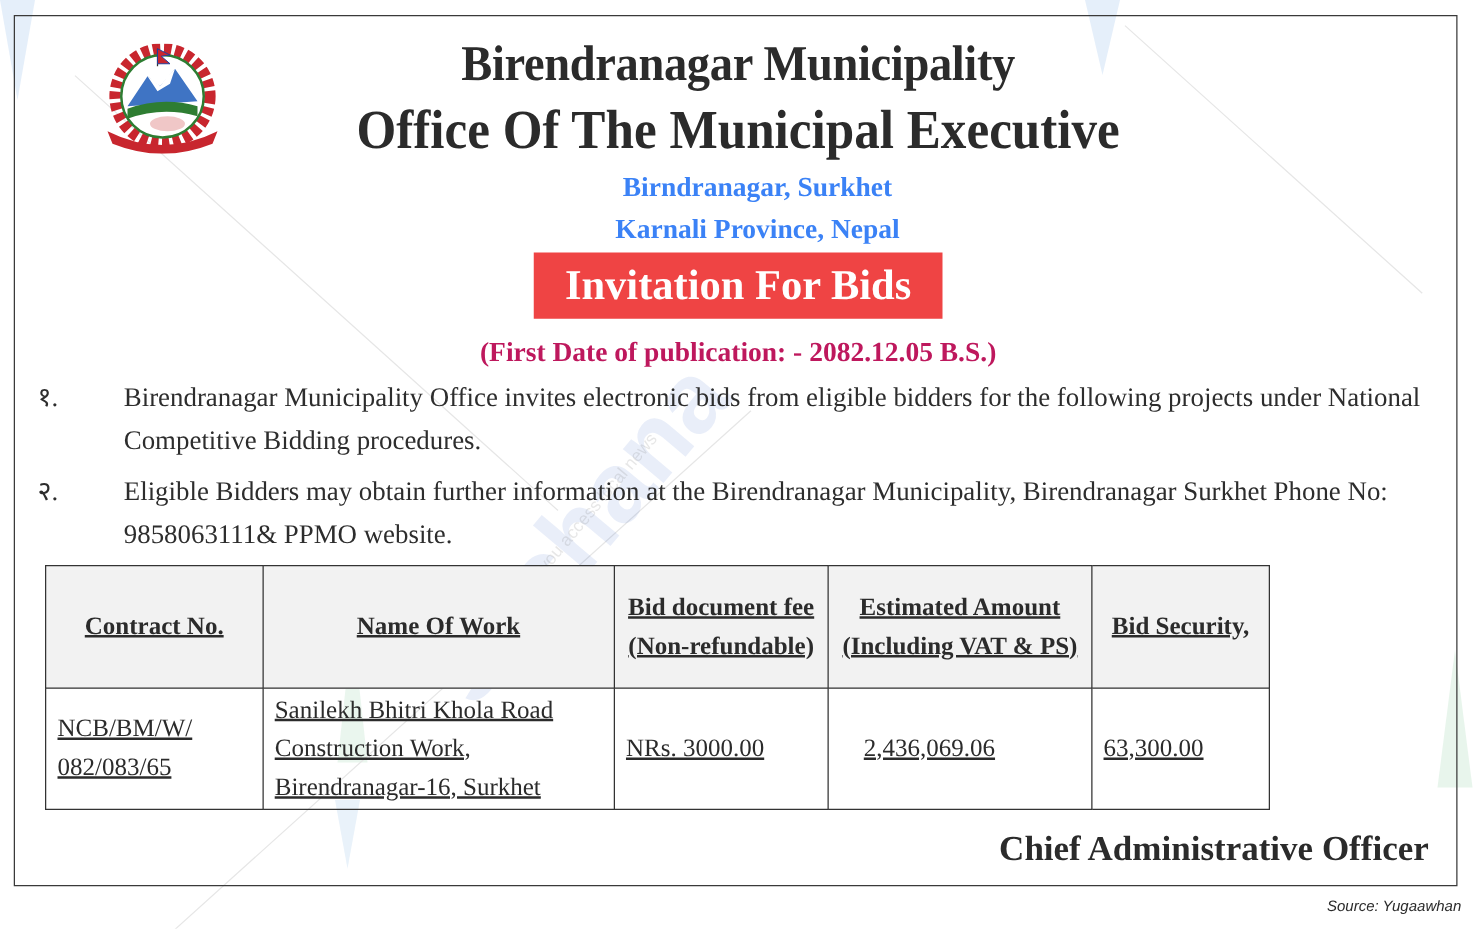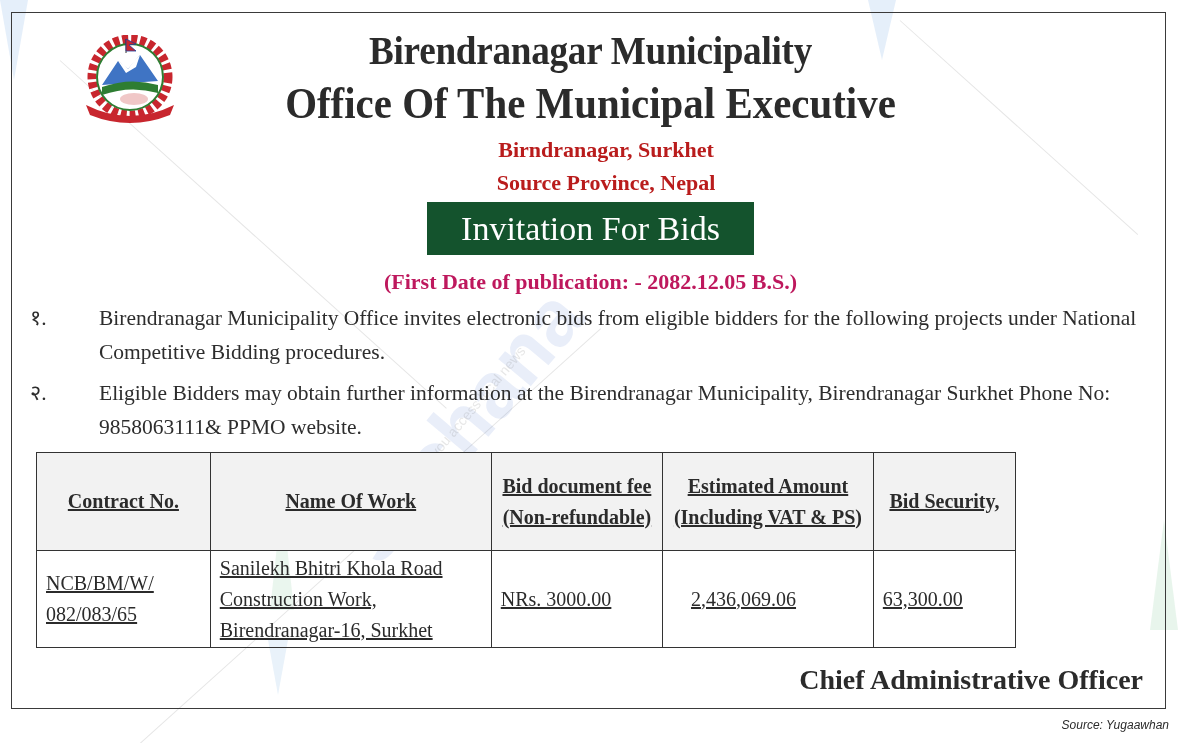--- a/index.html
+++ b/index.html
@@ -84,36 +84,36 @@
     font-weight: bold;
     color: #2b2b2b;
     transform: scaleX(0.93);
   }
   .addr-1, .addr-2 {
     position: absolute;
     left: 0; right: 0;
     text-align: center;
     font-size: 22px;
     font-weight: bold;
-    color: #b91c1c;
+    color: #3b82f6;
     margin-left: 31px;
   }
   .addr-1 { top: 137px; }
   .addr-2 { top: 170px; }
 
   .ifb-box {
     position: absolute;
     left: 427px;
     top: 202px;
     width: 327px;
     height: 53px;
-    background: #14532d;
+    background: #ef4444;
     color: #ffffff;
     font-size: 34px;
-    font-weight: normal;
+    font-weight: bold;
     text-align: center;
     line-height: 53px;
   }
 
   .pub-date {
     position: absolute;
     left: 0; right: 0;
     top: 269px;
     text-align: center;
     font-size: 22px;
@@ -221,21 +221,21 @@
     <ellipse cx="54" cy="64" rx="14" ry="6" fill="#f0c7c7"></ellipse>
     <path d="M46 4 L46 18" stroke="#333" stroke-width="1"></path>
     <polygon points="46,4 56,9 49,10 56,16 46,16" fill="#c8262e" stroke="#1f3f9c" stroke-width="0.8"></polygon>
     <path d="M6 70 Q50 92 94 70 L90 80 Q50 96 10 80 Z" fill="#c8262e"></path>
   </svg>
 </div>
 
 <div class="title-1">Birendranagar Municipality</div>
 <div class="title-2">Office Of The Municipal Executive</div>
 <div class="addr-1">Birndranagar, Surkhet</div>
-<div class="addr-2">Source Province, Nepal</div>
+<div class="addr-2">Karnali Province, Nepal</div>
 
 <div class="ifb-box">Invitation For Bids</div>
 
 <div class="pub-date">(First Date of publication: - 2082.12.05 B.S.)</div>
 
 <div class="para p1">
   <span class="num">१.</span>
   <span class="txt">Birendranagar Municipality Office invites electronic bids from eligible bidders for the following projects under National Competitive Bidding procedures.</span>
 </div>
 <div class="para p2">

